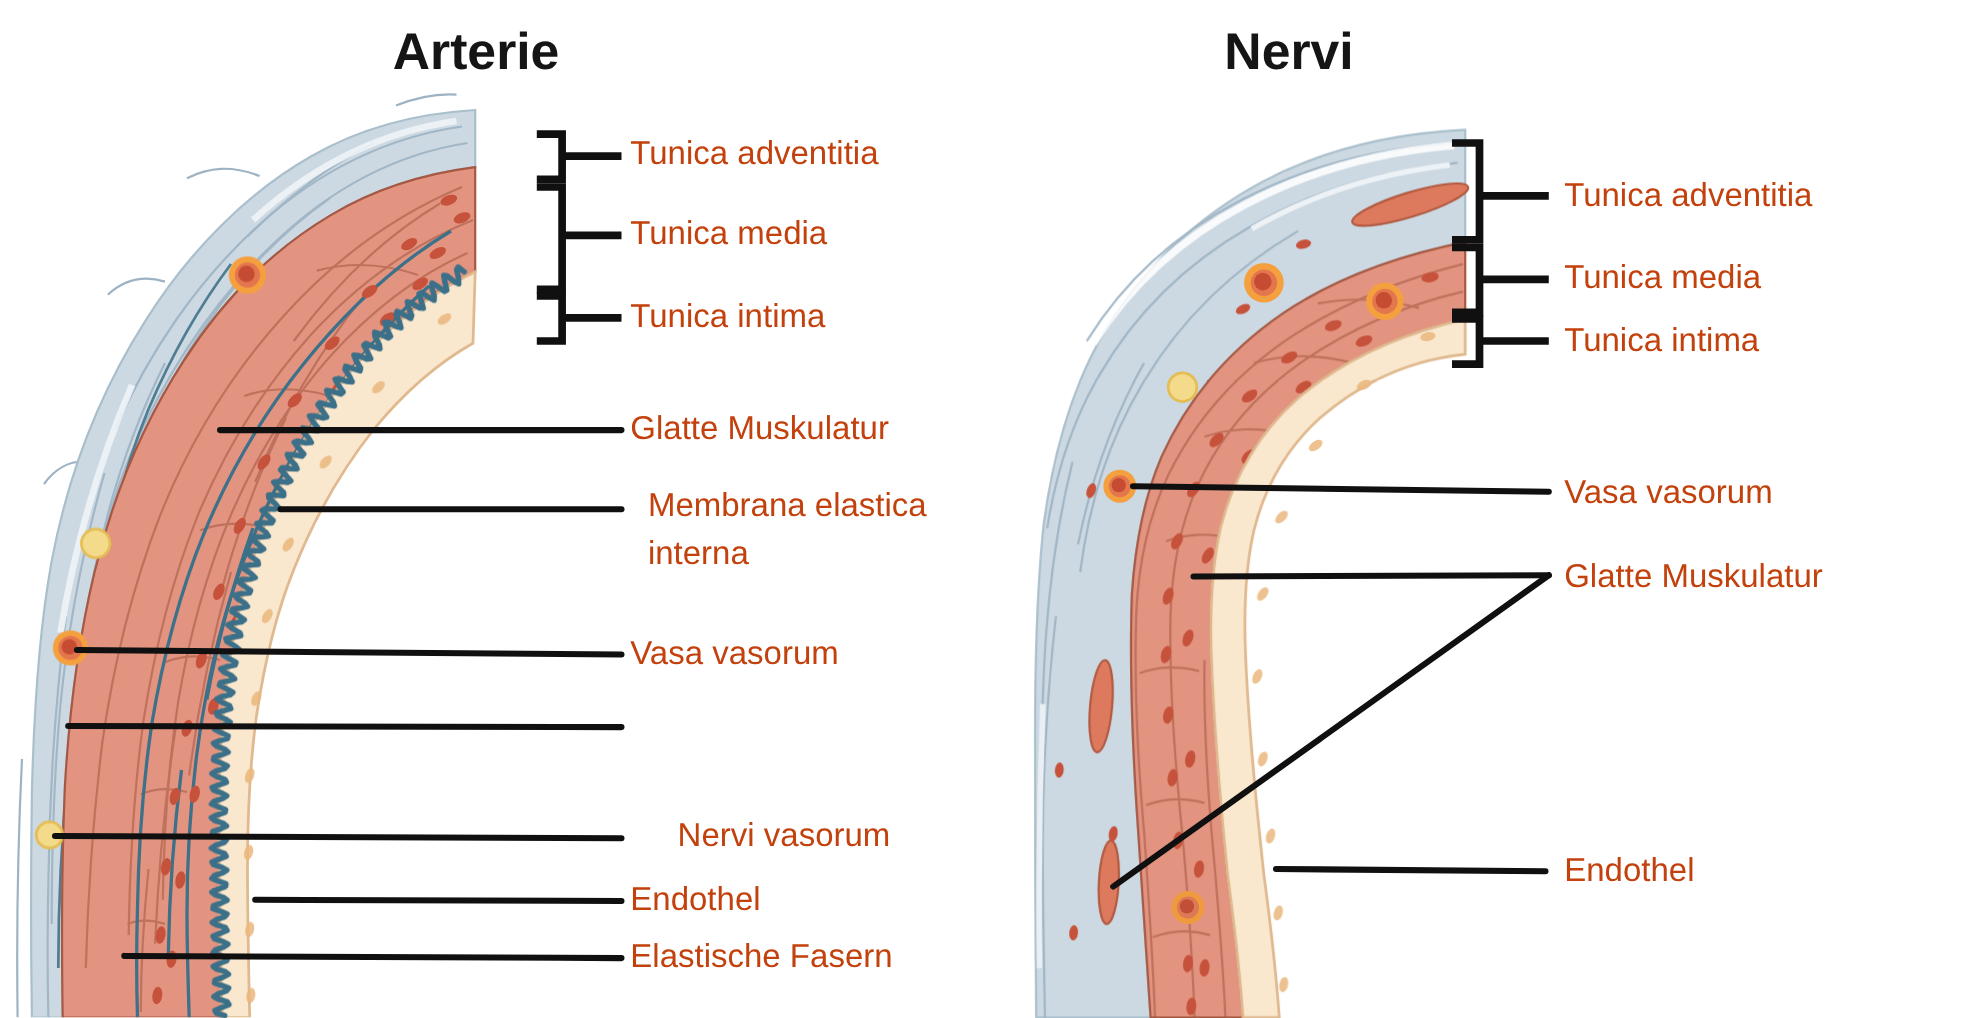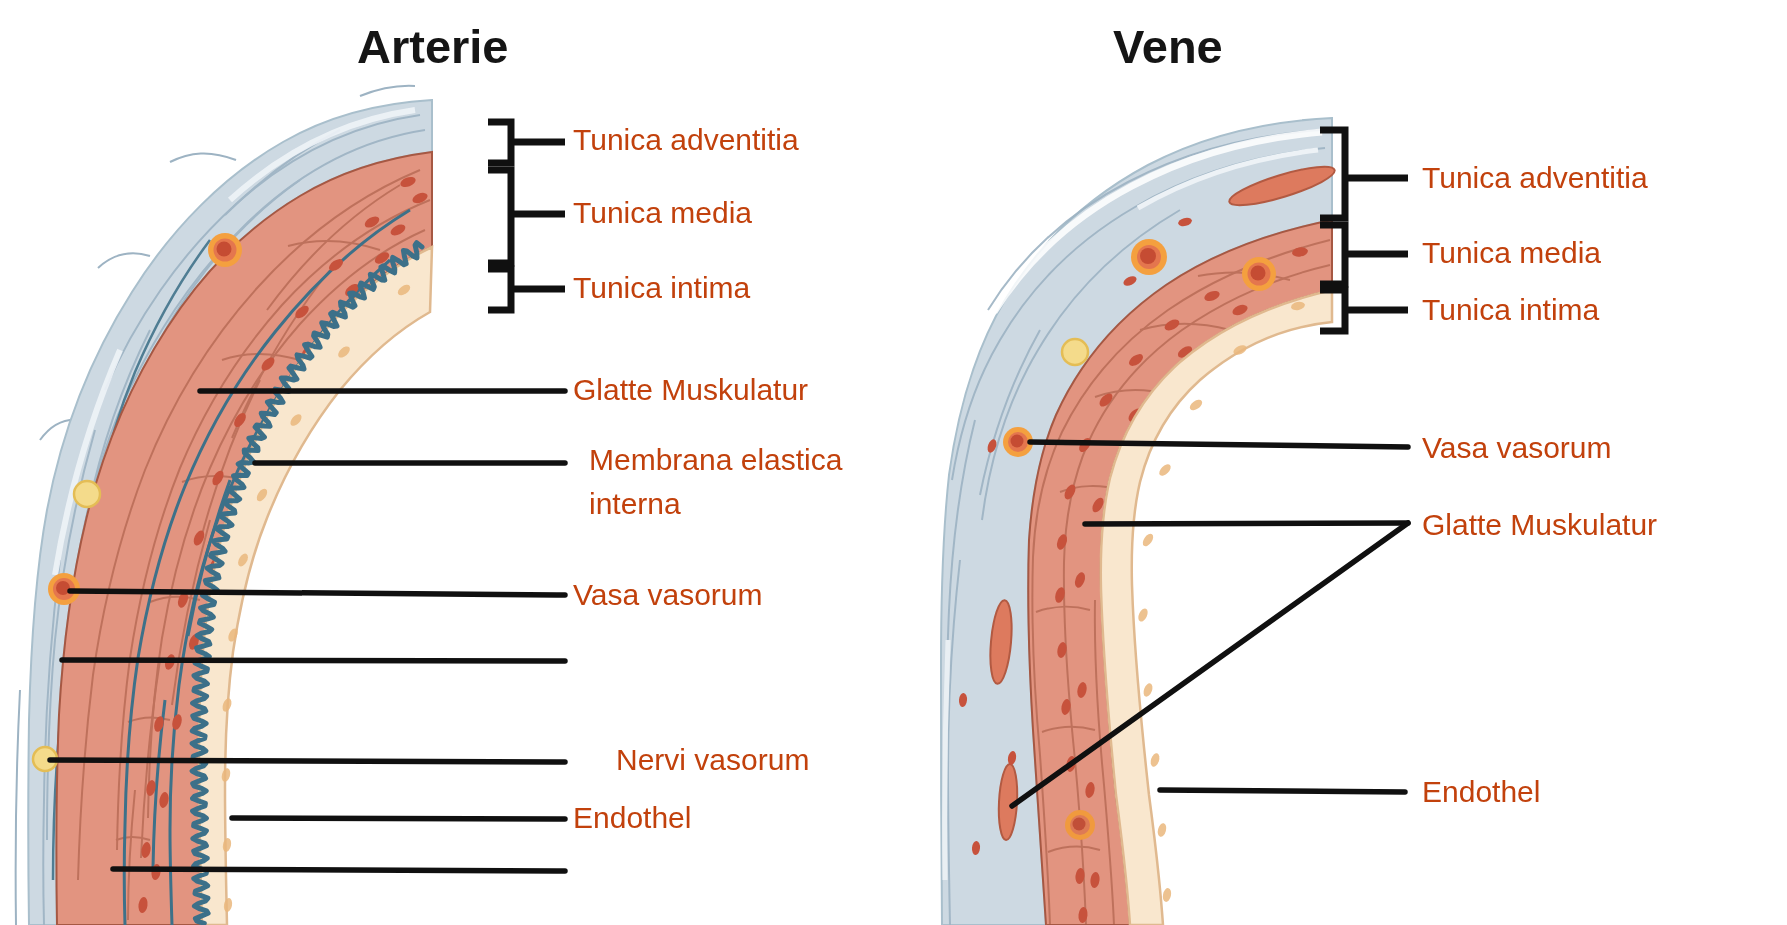--- a/index.html
+++ b/index.html
@@ -275,30 +275,31 @@
   </g>
   <g stroke="#101010" stroke-width="5.5" stroke-linecap="round" fill="none">
     <path d="M1030,442 L1408,447"></path>
     <path d="M1085,524 L1408,523"></path>
     <path d="M1012,806 L1408,523"></path>
     <path d="M1160,790 L1405,792"></path>
   </g>
 </svg>
 
 <div class="title" style="left:357px;top:22px;">Arterie</div>
-<div class="title" style="left:1113px;top:22px;">Vene</div>
+<div class="title" style="left:1113px;top:22px;">Nervi</div>
 
 <div class="lbl" style="left:573px;top:118px;">Tunica adventitia</div>
 <div class="lbl" style="left:573px;top:191px;">Tunica media</div>
 <div class="lbl" style="left:573px;top:266px;">Tunica intima</div>
 <div class="lbl" style="left:573px;top:368px;">Glatte Muskulatur</div>
 <div class="lbl wrap" style="left:573px;top:438px;margin-left:16px;">Membrana elastica interna</div>
 <div class="lbl" style="left:573px;top:573px;">Vasa vasorum</div>
 <div class="lbl" style="left:573px;top:738px;margin-left:43px;">Nervi vasorum</div>
 <div class="lbl" style="left:573px;top:796px;">Endothel</div>
+<div class="lbl" style="left:573px;top:848px;">Elastische Fasern</div>
 
 <div class="lbl" style="left:1422px;top:156px;">Tunica adventitia</div>
 <div class="lbl" style="left:1422px;top:231px;">Tunica media</div>
 <div class="lbl" style="left:1422px;top:288px;">Tunica intima</div>
 <div class="lbl" style="left:1422px;top:426px;">Vasa vasorum</div>
 <div class="lbl" style="left:1422px;top:503px;">Glatte Muskulatur</div>
 <div class="lbl" style="left:1422px;top:770px;">Endothel</div>
 
 </div>
 

